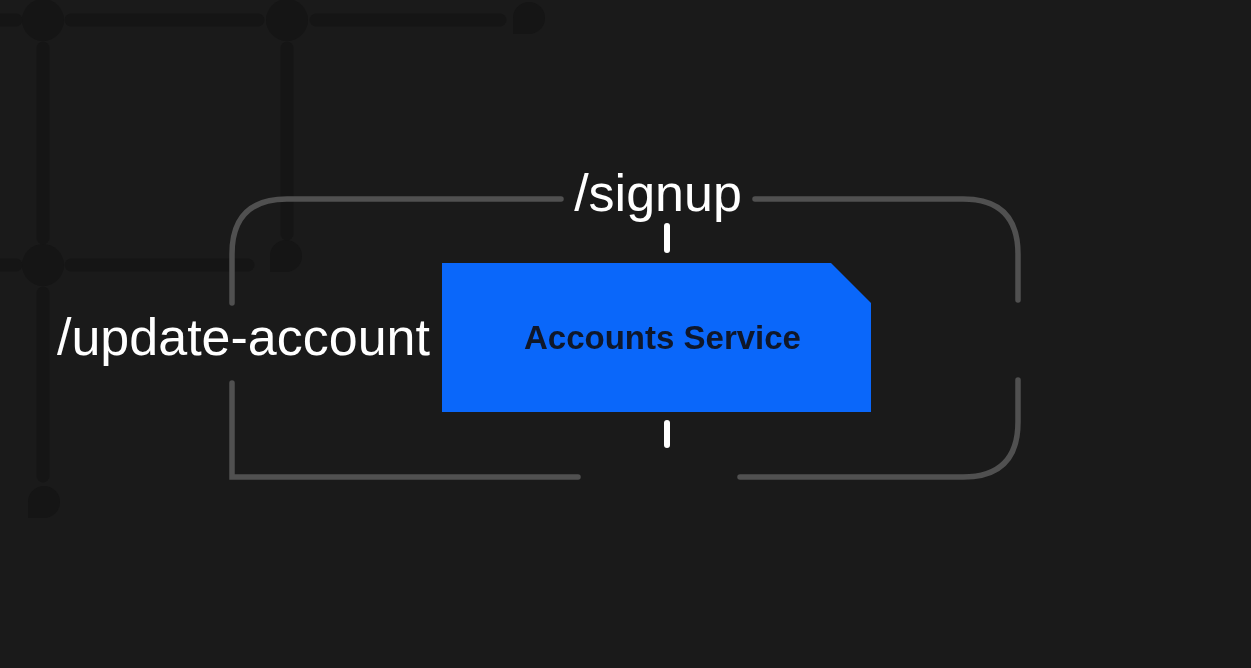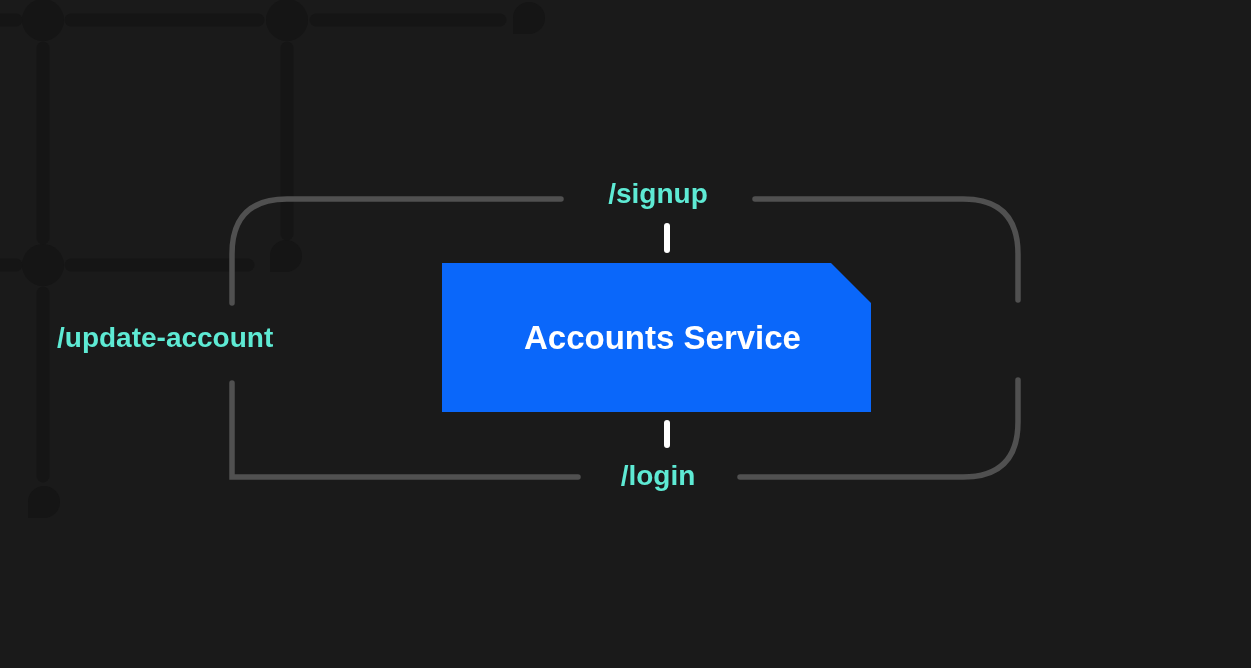--- a/index.html
+++ b/index.html
@@ -12,23 +12,23 @@
     font-family: "Liberation Sans", sans-serif;
   }
   svg.layer {
     position: absolute;
     left: 0; top: 0;
     width: 1251px; height: 668px;
     display: block;
   }
   .endpoint-label {
     position: absolute;
-    color: #5eead4;
-    font-size: 28px;
-    font-weight: bold;
+    color: #ffffff;
+    font-size: 52px;
+    font-weight: normal;
     line-height: 53px;
     white-space: nowrap;
     z-index: 3;
   }
   .label-top    { left: 658px; top: 167px; transform: translateX(-50%); }
   .label-left   { left: 57px;  top: 311px; }
   .label-right  { left: 905px; top: 311px; }
   .label-bottom { left: 658px; top: 449px; transform: translateX(-50%); }
   .tick {
     position: absolute;
@@ -42,21 +42,21 @@
     position: absolute;
     left: 442px; top: 263px;
     width: 429px; height: 149px;
     clip-path: polygon(0 0, 389px 0, 100% 40px, 100% 100%, 0 100%);
     display: flex;
     align-items: center;
     justify-content: center;
     z-index: 4;
   }
   .service-node span {
-    color: #ffffff;
+    color: #0f172a;
     font-size: 33px;
     font-weight: bold;
     white-space: nowrap;
     margin-left: 12px;
   }
 </style>
 </head>
 <body>
 
 <div class="stage">
@@ -89,19 +89,18 @@
       <path d="M578 477 H232 V383"></path>
       <path d="M232 303 V254 Q232 199 287 199 H561"></path>
     </g>
   </svg>
 
   <div class="tick tick-top" style="background: rgb(255, 255, 255);"></div>
   <div class="tick tick-bottom" style="background: rgb(255, 255, 255);"></div>
 
   <div class="endpoint-label label-top">/signup</div>
   <div class="endpoint-label label-left">/update-account</div>
-  <div class="endpoint-label label-bottom">/login</div>
 
   <div class="service-node" style="background: rgb(10, 103, 250);">
     <span>Accounts Service</span>
   </div>
 
 </div>
 
 </body></html>

